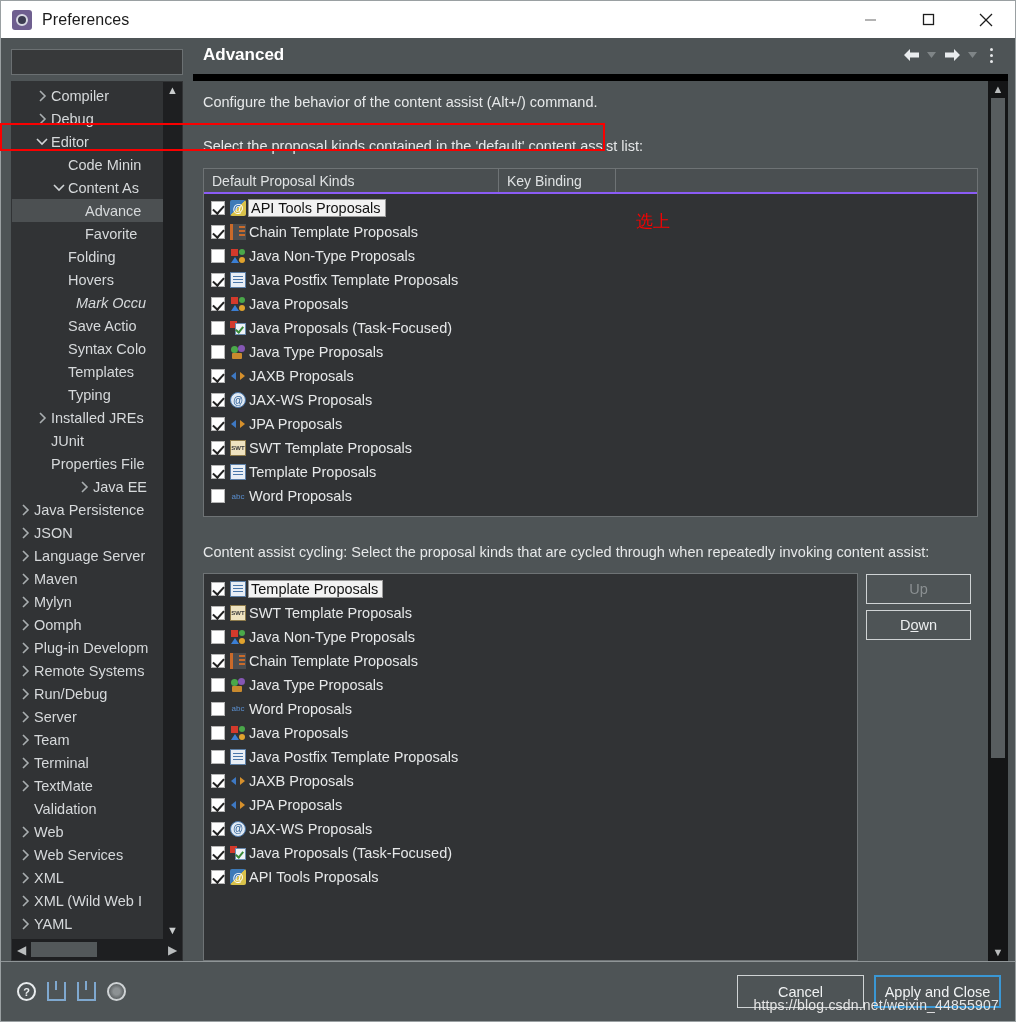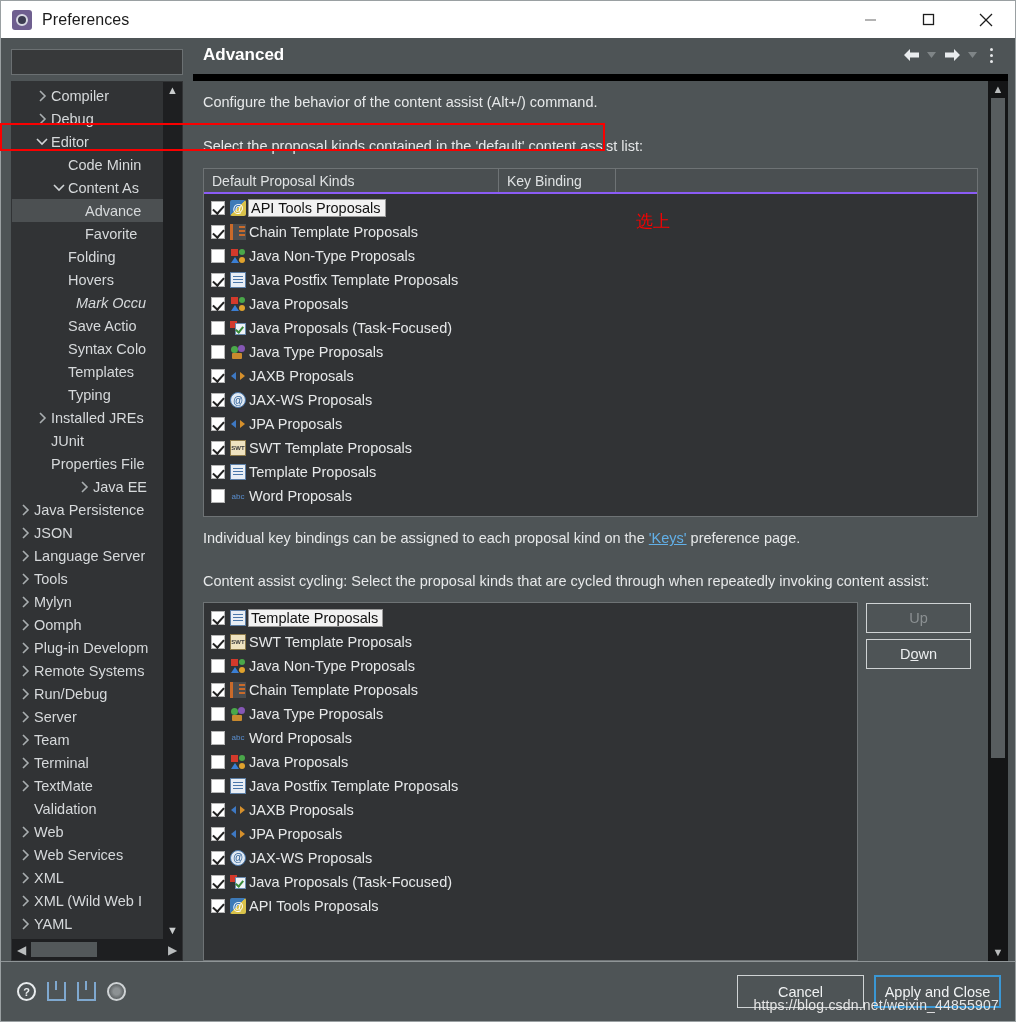--- a/index.html
+++ b/index.html
@@ -424,21 +424,21 @@
                   </svg>
                 </span>
                 <span class="tree-label">Language Server</span>
               </div>
               <div class="tree-item" style="padding-left: 4px;">
                 <span class="twisty">
                   <svg width="9" height="12" viewBox="0 0 9 12">
                     <path d="M2 1 L7 6 L2 11" fill="none" stroke="#a9aeb0" stroke-width="1.6"></path>
                   </svg>
                 </span>
-                <span class="tree-label">Tools</span>
+                <span class="tree-label">Maven</span>
               </div>
               <div class="tree-item" style="padding-left: 4px;">
                 <span class="twisty">
                   <svg width="9" height="12" viewBox="0 0 9 12">
                     <path d="M2 1 L7 6 L2 11" fill="none" stroke="#a9aeb0" stroke-width="1.6"></path>
                   </svg>
                 </span>
                 <span class="tree-label">Mylyn</span>
               </div>
               <div class="tree-item" style="padding-left: 4px;">
@@ -689,23 +689,20 @@
                 <div class="kind-row">
                   <span class="cb"></span>
                   <span class="kind-icon ic-word"></span>
                   <span class="kind-label">Word Proposals</span>
                 </div>
               </div>
             <div class="red-box" id="red-box" style="left: -1px; top: 122px; width: 605px; height: 28px; border-color: rgb(250, 0, 0);"></div>
           </div>
           <div class="red-note" id="red-note" style="left: 635px; top: 209.125px; color: rgb(250, 0, 0);">选上</div>
 
-          <div class="keys-line">
-            <span>Individual key bindings can be assigned to each proposal kind on the </span><a class="keys-link" href="#">'Keys'</a><span> preference page.</span>
-          </div>
 
           <div class="cycling-line">Content assist cycling: Select the proposal kinds that are cycled through when repeatedly invoking content assist:</div>
 
           <div class="cycle-area">
             <div class="cycle-list" id="cycle-list">
                 <div class="kind-row highlight">
                   <span class="cb checked"></span>
                   <span class="kind-icon ic-doc"></span>
                   <span class="kind-label">Template Proposals</span>
                 </div>

